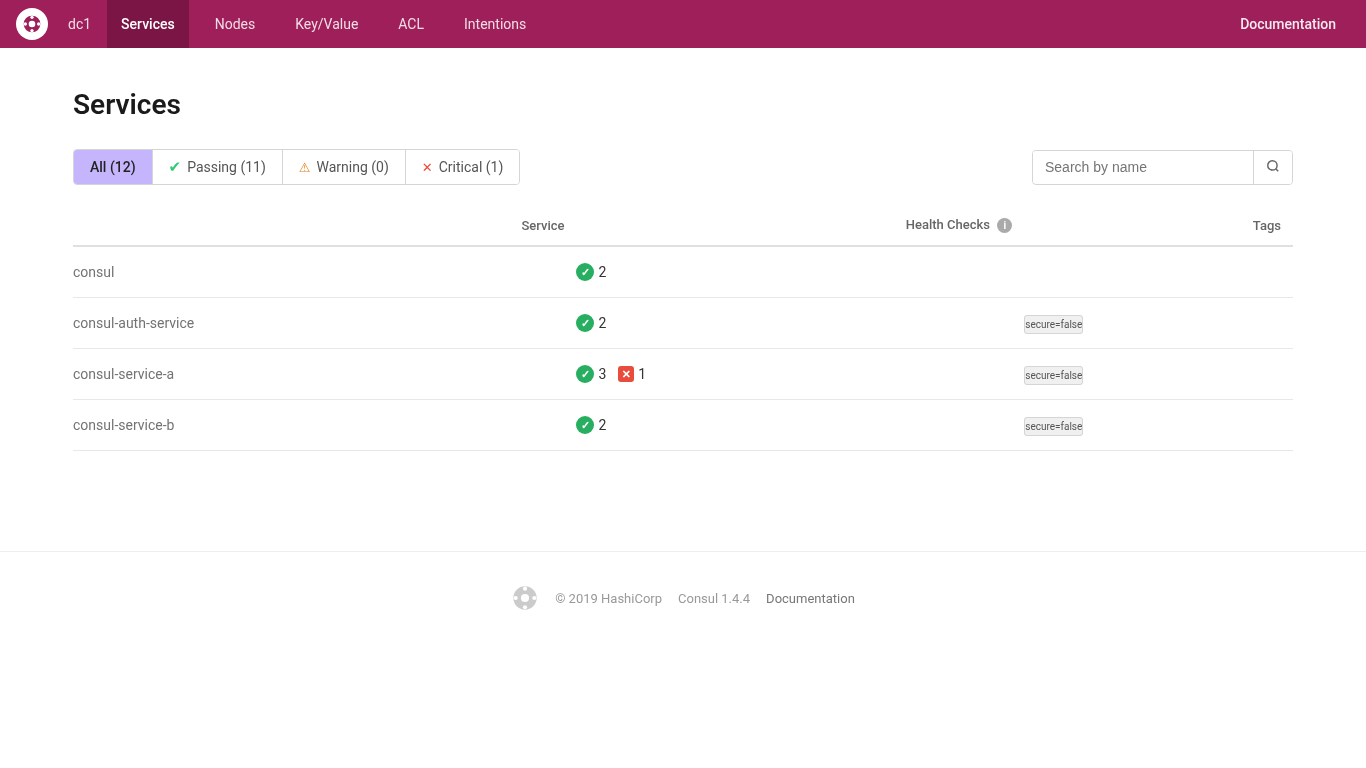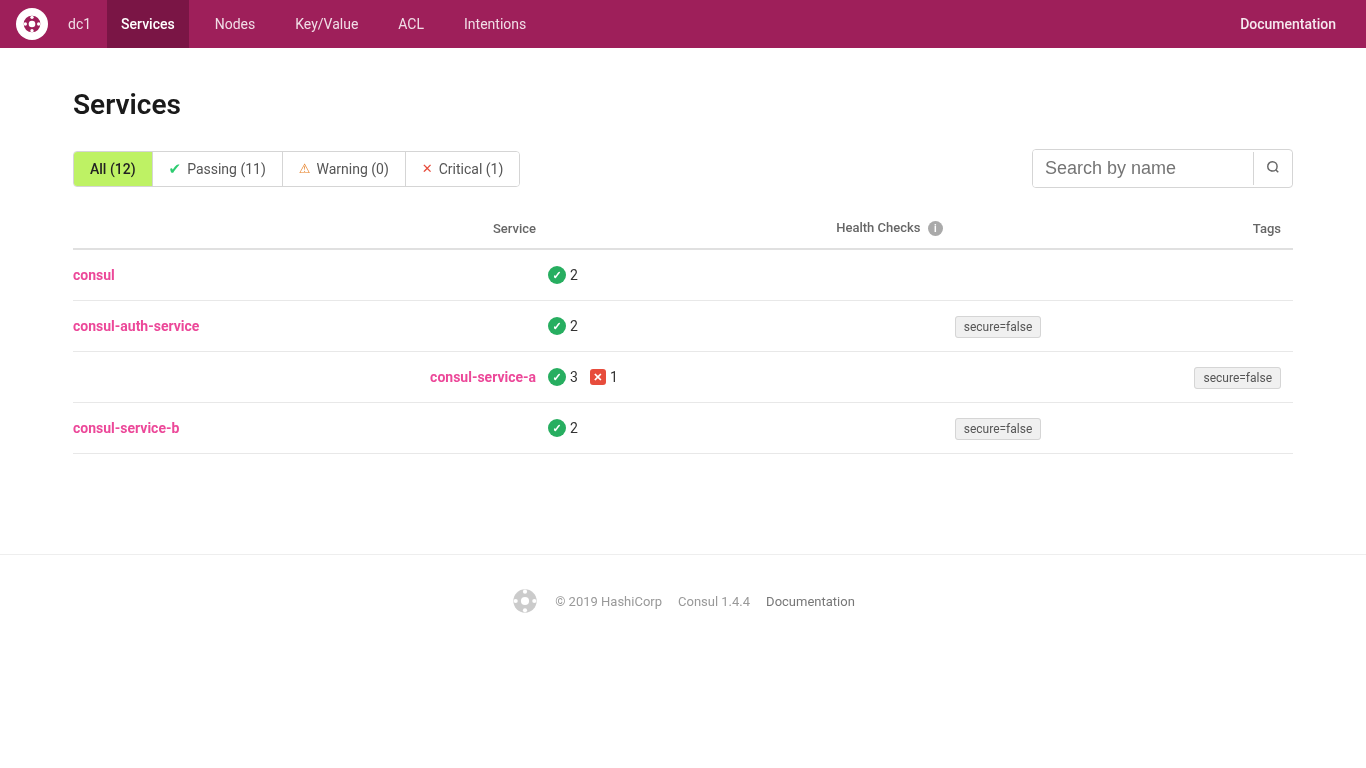--- a/index.html
+++ b/index.html
@@ -84,40 +84,40 @@
       display: flex;
       align-items: center;
       gap: 6px;
       border-right: 1px solid #d5d5d5;
       background: #fff;
       font-size: 14px;
       color: #555;
     }
     .filter-tab:last-child { border-right: none; }
     .filter-tab.active {
-      background: #bef264;
+      background: #c4b5fd;
       color: #222;
       font-weight: 500;
     }
     .tab-check { color: #2ecc71; font-size: 15px; }
     .tab-warn { color: #e67e22; font-size: 13px; }
     .tab-critical { color: #e74c3c; font-size: 13px; }
 
     .search-box {
       display: flex;
       align-items: center;
       border: 1px solid #d5d5d5;
       border-radius: 4px;
       overflow: hidden;
     }
     .search-input {
       border: none;
       outline: none;
       padding: 8px 12px;
-      font-size: 18px;
+      font-size: 14px;
       width: 220px;
       color: #999;
     }
     .search-btn {
       background: #fff;
       border: none;
       border-left: 1px solid #d5d5d5;
       padding: 8px 12px;
       cursor: pointer;
       color: #666;
@@ -137,22 +137,22 @@
       color: #666;
       padding: 8px 12px 12px 0;
       font-size: 13px;
     }
     .services-table td {
       padding: 16px 12px 16px 0;
       border-bottom: 1px solid #e8e8e8;
       vertical-align: middle;
     }
     .service-name {
-      font-weight: 700;
-      color: #ec4899;
+      font-weight: 400;
+      color: #737373;
       font-size: 14px;
     }
     .health-col {
       display: flex;
       align-items: center;
       gap: 12px;
     }
     .health-item {
       display: flex;
       align-items: center;
@@ -175,22 +175,22 @@
       display: inline-flex;
       align-items: center;
       justify-content: center;
       font-size: 11px;
       font-weight: bold;
     }
     .tag {
       background: #f0f0f0;
       border: 1px solid #d5d5d5;
       border-radius: 3px;
-      padding: 3px 8px;
-      font-size: 12px;
+      padding: 3px 0;
+      font-size: 10px;
       color: #555;
     }
 
     
     .info-icon {
       display: inline-flex;
       align-items: center;
       justify-content: center;
       width: 15px;
       height: 15px;
@@ -315,21 +315,21 @@
           <td>
             <div class="health-col">
               <div class="health-item">
                 <span class="check-pass" style="display: inline-flex; align-items: center; justify-content: center; width: 18px; height: 18px; border-radius: 50%; background: rgb(39, 174, 96); color: white; font-size: 11px; font-weight: bold;">✓</span>
                 <span>2</span>
               </div>
             </div>
           </td>
           <td><span class="tag">secure=false</span></td>
         </tr>
-        <tr style="cursor: pointer; text-align: right;">
+        <tr style="cursor: pointer;">
           <td><span class="service-name">consul-service-a</span></td>
           <td>
             <div class="health-col">
               <div class="health-item">
                 <span class="check-pass" style="display: inline-flex; align-items: center; justify-content: center; width: 18px; height: 18px; border-radius: 50%; background: rgb(39, 174, 96); color: white; font-size: 11px; font-weight: bold;">✓</span>
                 <span>3</span>
               </div>
               <div class="health-item">
                 <span class="check-fail">✕</span>
                 <span>1</span>

